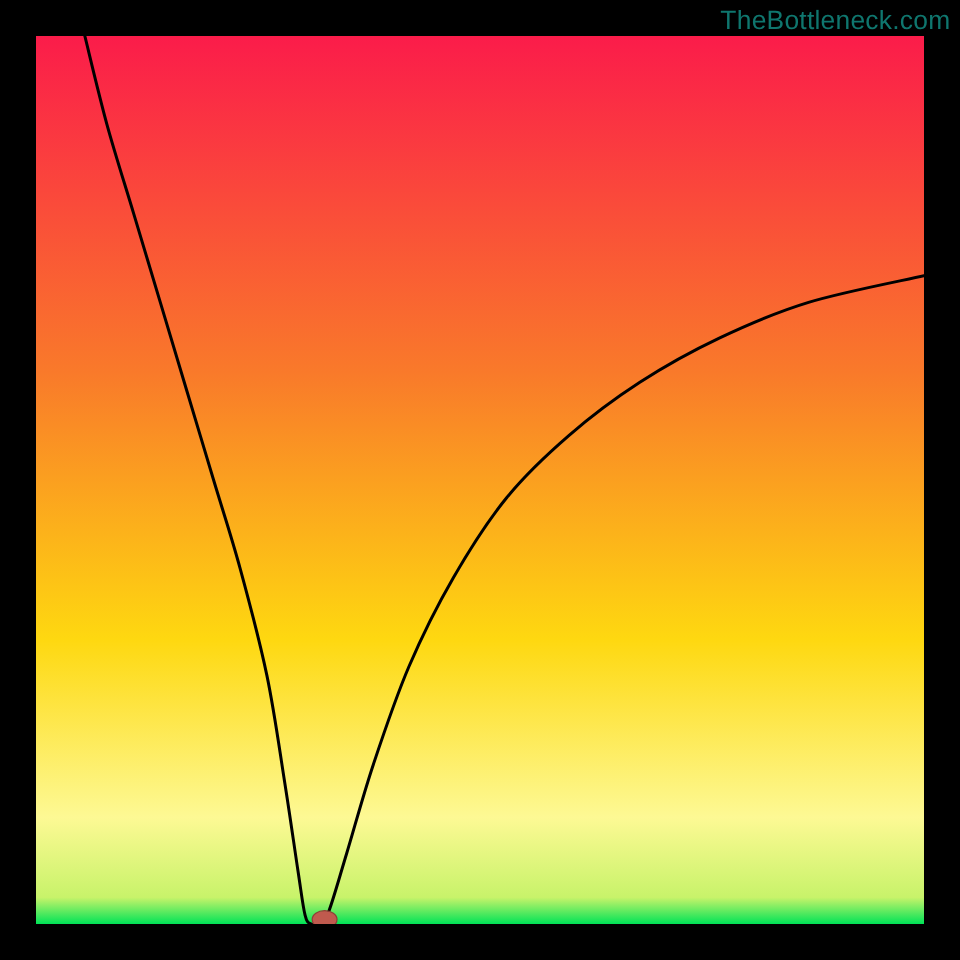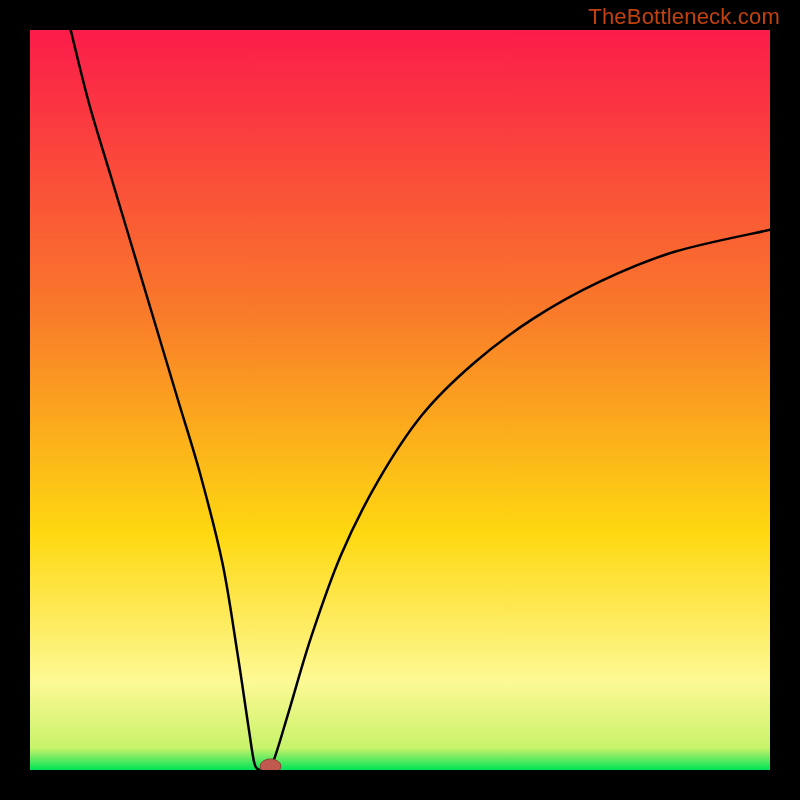--- a/index.html
+++ b/index.html
@@ -23,22 +23,22 @@
     position: absolute;
     left: 30px;
     top: 30px;
     width: 740px;
     height: 740px;
     
   }
   .watermark {
     position: absolute;
     top: 4px;
-    right: 20px;
-    color: #c2410c;
+    right: 8px;
+    color: #0f766e;
     font-size: 22px;
     font-weight: 500;
     letter-spacing: 0.2px;
     user-select: none;
   }
   svg {
     display: block;
   }
 </style>
 </head>

